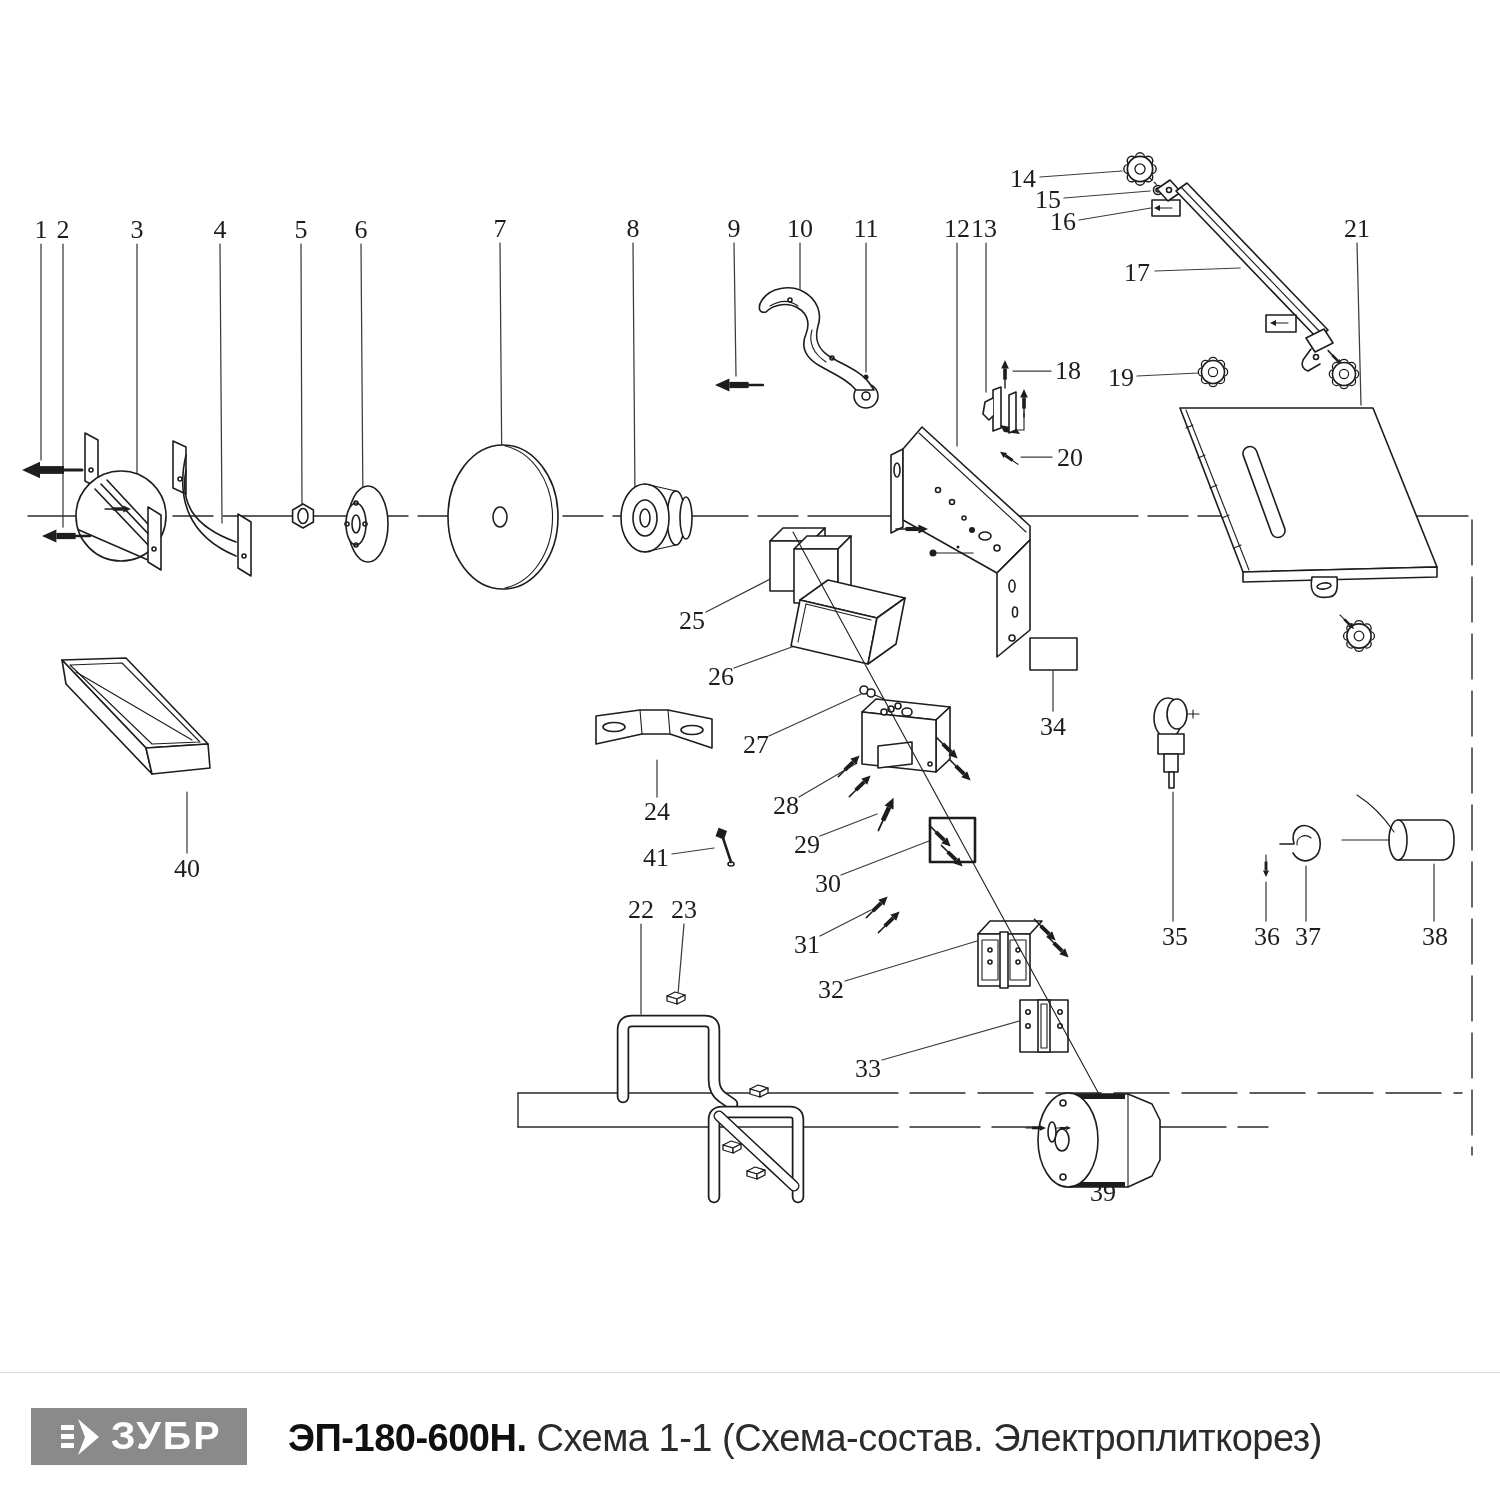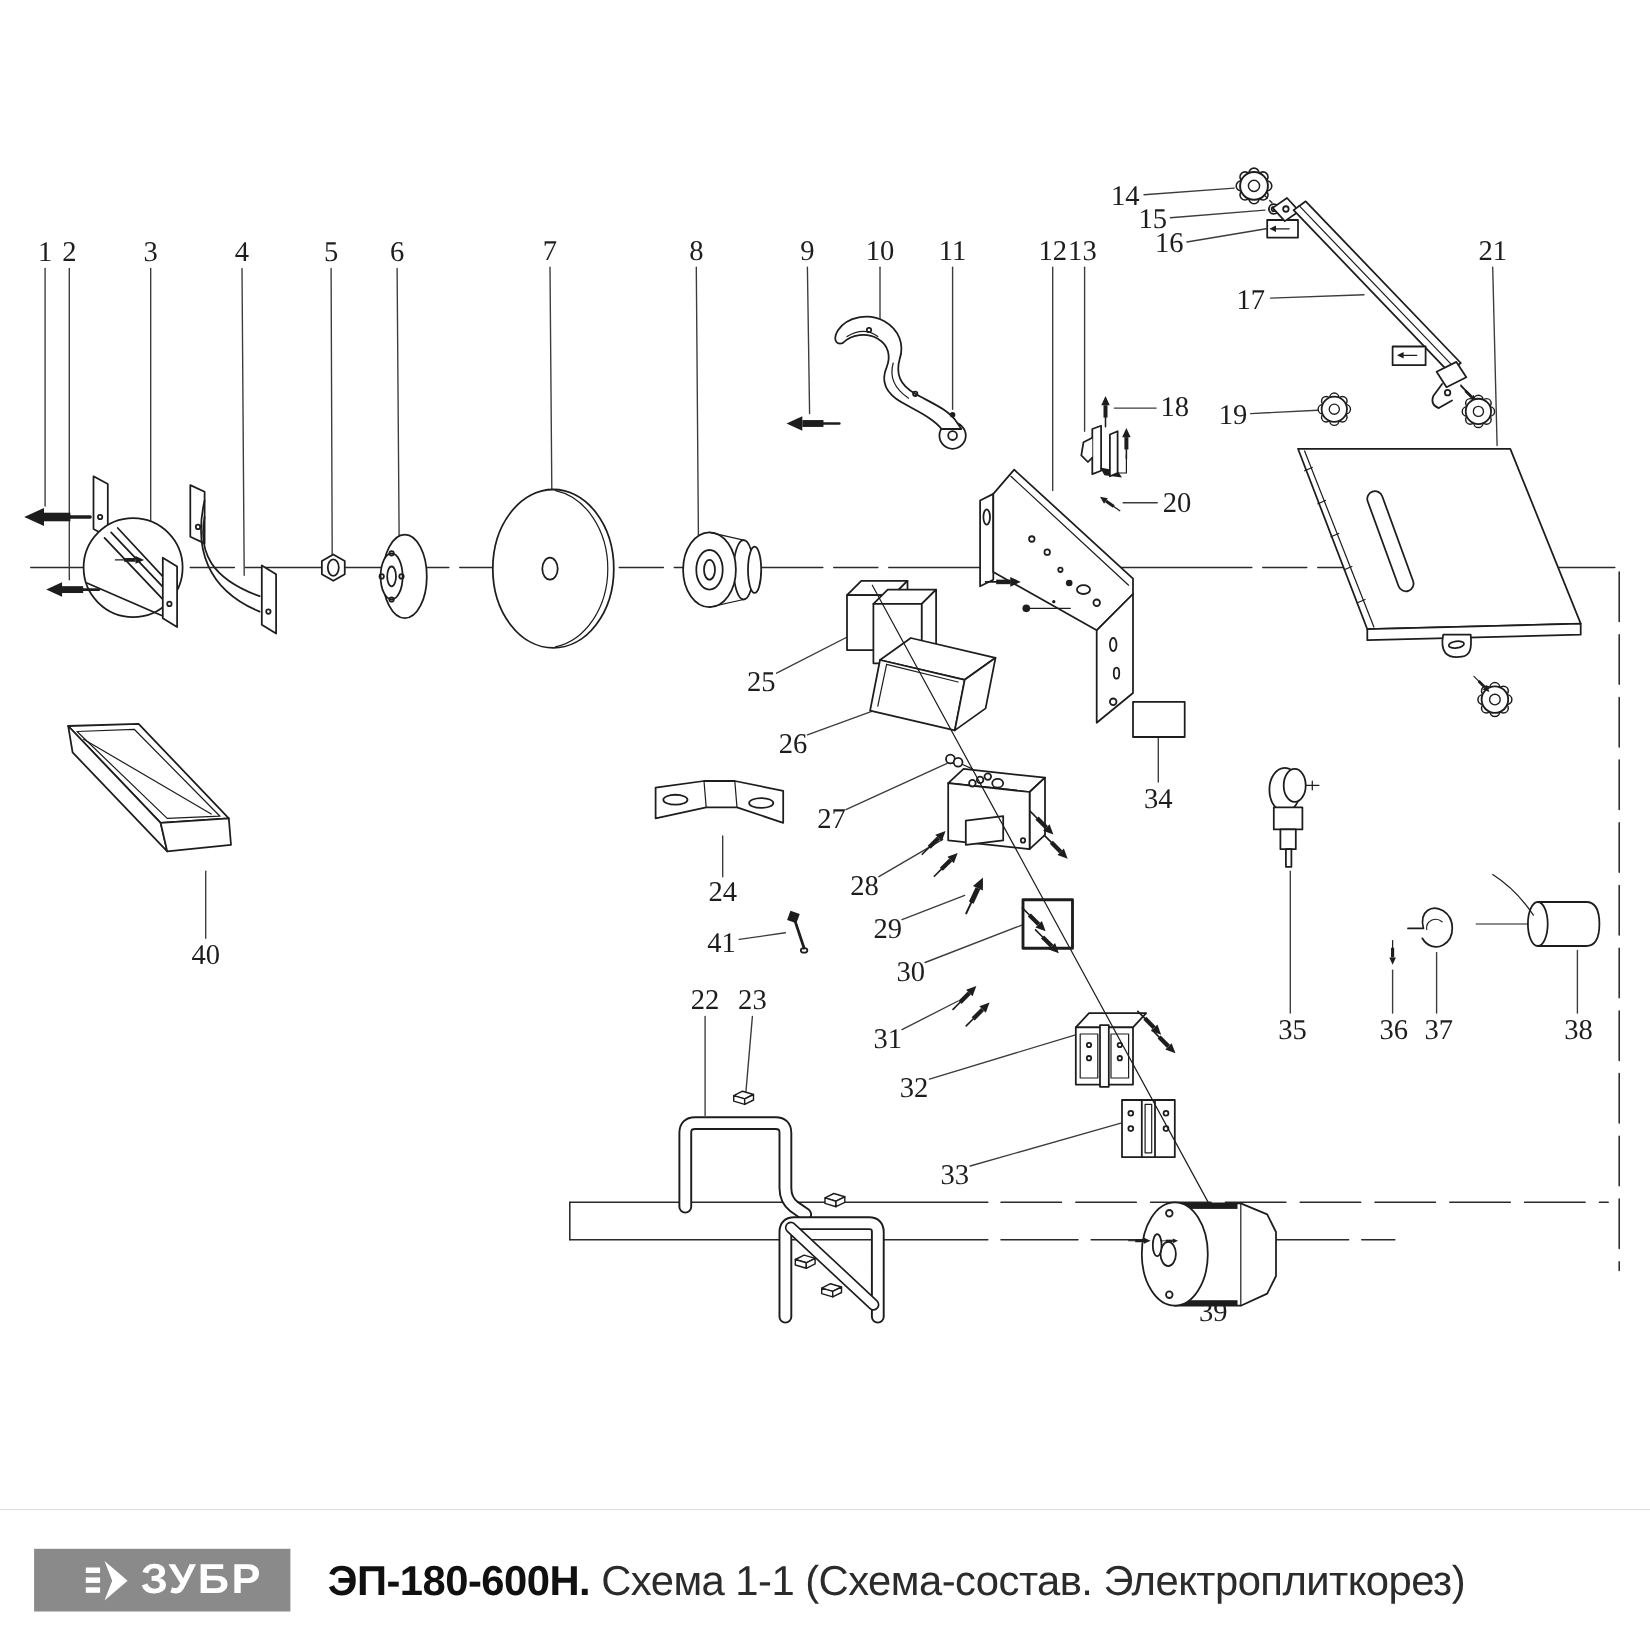--- a/index.html
+++ b/index.html
@@ -15,25 +15,25 @@
   #diagram .leader{stroke:#3c3c3c;stroke-width:1.25;}
   #diagram .cl{stroke:#2a2a2a;stroke-width:1.4;}
   #diagram .tube{stroke:#1d1d1d;fill:none;}
   #diagram .tubew{stroke:#ffffff;fill:none;}
   #diagram .bold{stroke-width:2.6;}
   #diagram text{font-family:"Liberation Serif","DejaVu Serif",serif;font-size:26px;fill:#1d1d1d;
       text-anchor:middle;dominant-baseline:central;}
   #separator{position:absolute;left:0;top:1372px;width:1500px;height:1px;background:#d8d8d8;}
   #footer{position:absolute;left:0;top:1373px;width:1500px;height:127px;background:#ffffff;}
   #logo{position:absolute;left:31px;top:35px;width:216px;height:57px;background:#8a8a8a;
-        display:flex;align-items:center;justify-content:center;gap:8px;padding-left:17px;}
+        display:flex;align-items:center;justify-content:center;gap:8px;}
   #logo .brand{color:#ffffff;font-weight:800;font-size:38px;letter-spacing:2px;
         font-family:"Liberation Sans",sans-serif;transform:scaleX(1.04);}
   #title{position:absolute;left:288px;top:44px;white-space:nowrap;font-size:38px;color:#2b2b2b;
-         font-family:"Liberation Sans",sans-serif;letter-spacing:-0.5px;margin-left:10px;}
+         font-family:"Liberation Sans",sans-serif;letter-spacing:-0.5px;}
   #title .model{font-weight:700;color:#101010;}
 </style>
 </head>
 <body>
 
 <div id="stage">
 <svg id="diagram" width="1500" height="1372" viewBox="0 0 1500 1372" xmlns="http://www.w3.org/2000/svg">
   <defs>
     <g id="bolt">
       <line x1="-20" y1="0" x2="-7" y2="0" style="stroke-width:2"></line>

